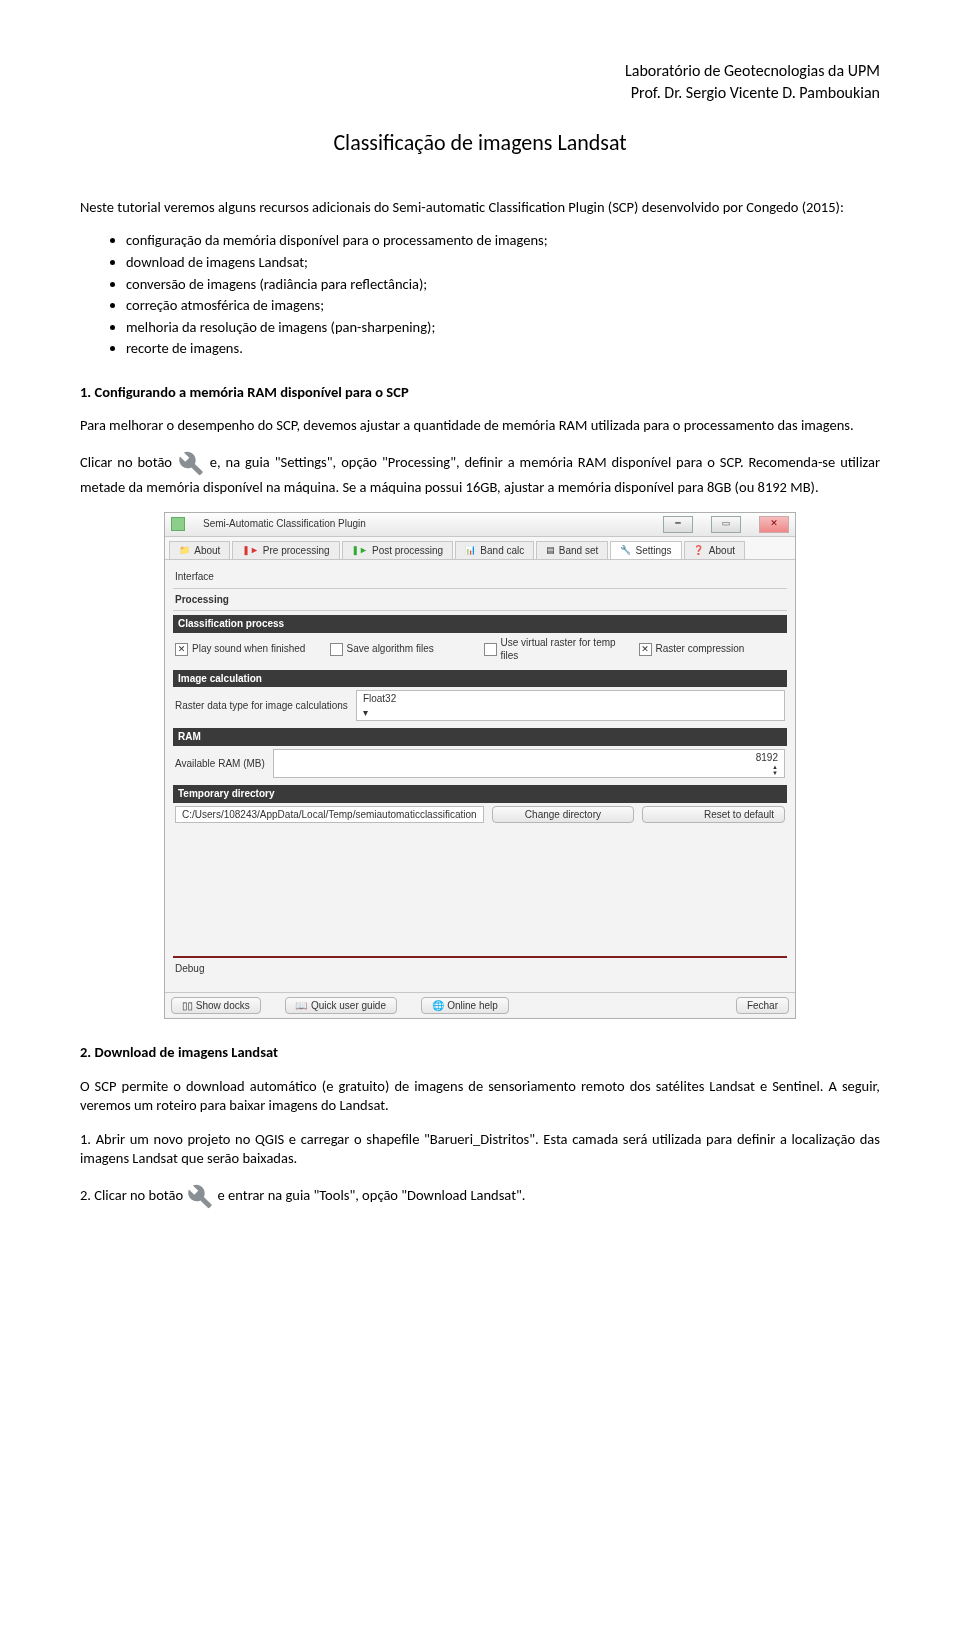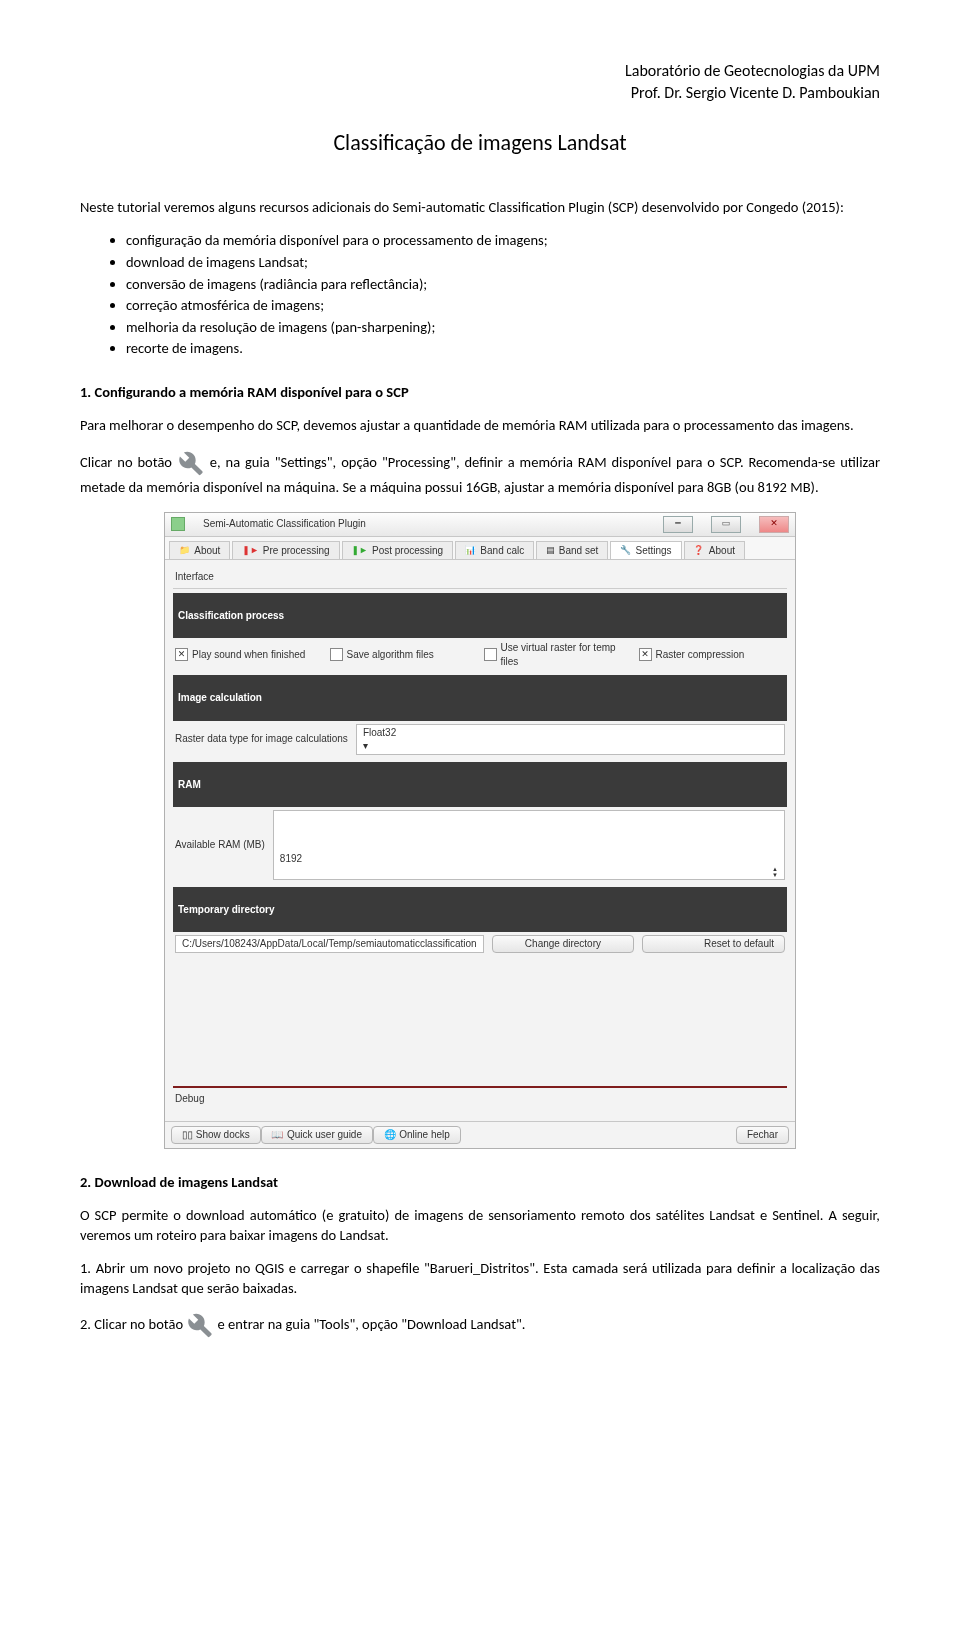--- a/index.html
+++ b/index.html
@@ -91,41 +91,41 @@
   .tab.active { background:#fff;}
   .tab .glyph { font-size:9px; }
   .panel {
     padding: 6px 8px 12px 8px;
     background: #f3f3f3;
   }
   .group-lbl { padding:4px 2px 4px 2px; }
   .blackbar {
     background: #3a3a3a;
     color: #fff;
-    padding: 16px 5px;
+    padding: 2px 5px;
     font-weight: bold;
     margin-top: 4px;
     font-size: 10px;
   }
   .row { display:flex; align-items:center; gap:8px; padding:3px 2px; }
   .cb { width:11px; height:11px; border:1px solid #888; background:#fff; display:inline-flex; align-items:center; justify-content:center; font-size:9px; }
   .rowcell { flex:1; display:flex; align-items:center; gap:4px;}
   .field {
     background:#fff; border:1px solid #bcbcbc; padding:1px 6px;flex-direction:column;
   }
   .btn {
     background: linear-gradient(#fafafa,#e6e6e6);
     border:1px solid #b5b5b5;
     border-radius:4px;
     padding:1px 10px;
   }
   .shot .footer {
     border-top:1px solid #c7c7c7;
     padding:4px 6px;
-    display:flex; gap:0; align-items:center;
+    display:flex; gap:24px; align-items:center;
   }
   .shot .footer .spacer { flex:1; }
 </style>
 </head>
 <body>
 
 <div class="header-right">
   <div>Laboratório de Geotecnologias da UPM</div>
   <div>Prof. Dr. Sergio Vicente D. Pamboukian</div>
 </div>
@@ -191,20 +191,21 @@
         <span class="glyph">🔧</span>
         <span>Settings</span>
       </div>
     <div class="tab">
         <span class="glyph">❓</span>
         <span>About</span>
       </div>
   </div>
   <div class="panel">
     <div class="group-lbl" style="border-bottom:1px solid #ccc;">Interface</div>
+    <div class="group-lbl" style="border-bottom:1px solid #ccc;font-weight:bold;">Processing</div>
 
     <div class="blackbar">Classification process</div>
     <div class="row">
       <div class="rowcell">
           <span class="cb">✕</span>
           <span>Play sound when finished</span>
         </div>
       <div class="rowcell">
           <span class="cb"></span>
           <span>Save algorithm files</span>
@@ -225,21 +226,21 @@
       <span class="field" style="flex:1; display:flex;">
         <span style="flex:1;">Float32</span>
         <span>▾</span>
       </span>
     </div>
 
     <div class="blackbar">RAM</div>
     <div class="row">
       <span>Available RAM (MB)</span>
       <span class="field" style="flex:1; text-align:right; display:flex;">
-        <span style="flex:1;text-align:left;margin-top:40px;">8192</span>
+        <span style="flex:1;text-align:right;">8192</span>
         <span style="display:flex;flex-direction:column;font-size:6px;line-height:6px;margin-left:4px;">
           <span>▲</span>
           <span>▼</span>
         </span>
       </span>
     </div>
 
     <div class="blackbar">Temporary directory</div>
     <div class="row">
       <span class="field" style="flex:2;">C:/Users/108243/AppData/Local/Temp/semiautomaticclassification</span>

